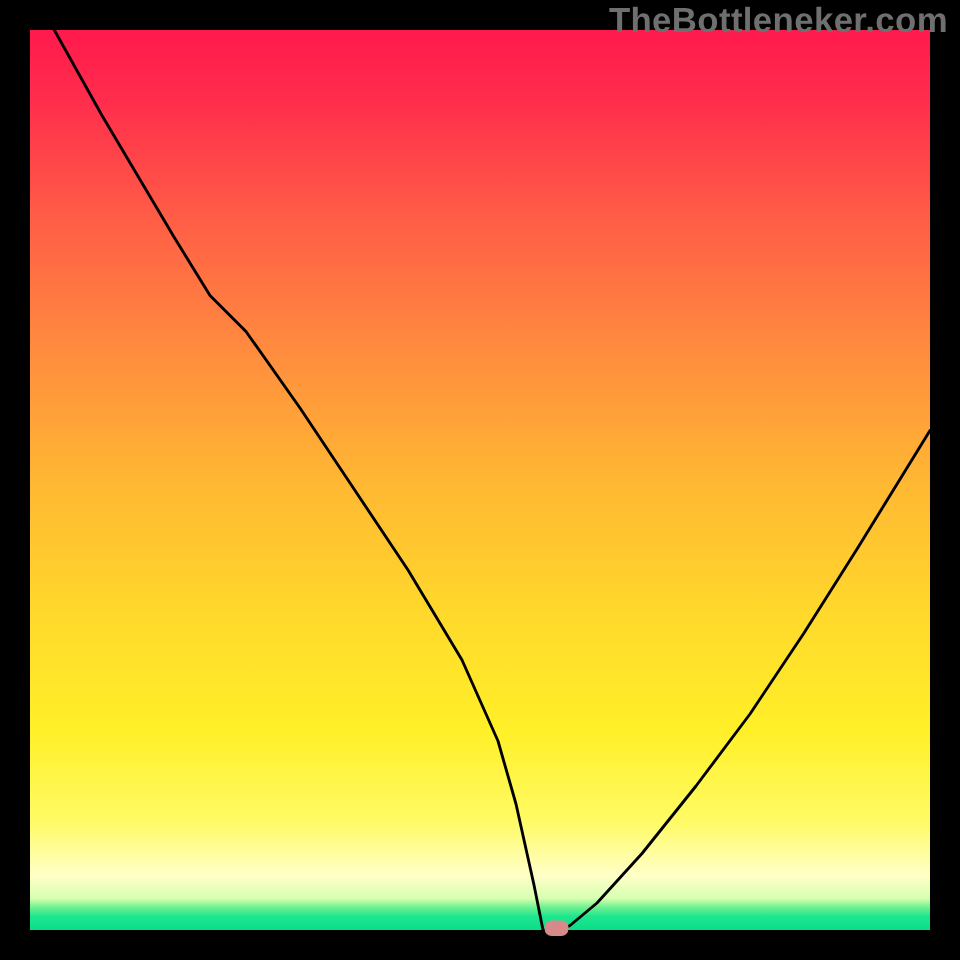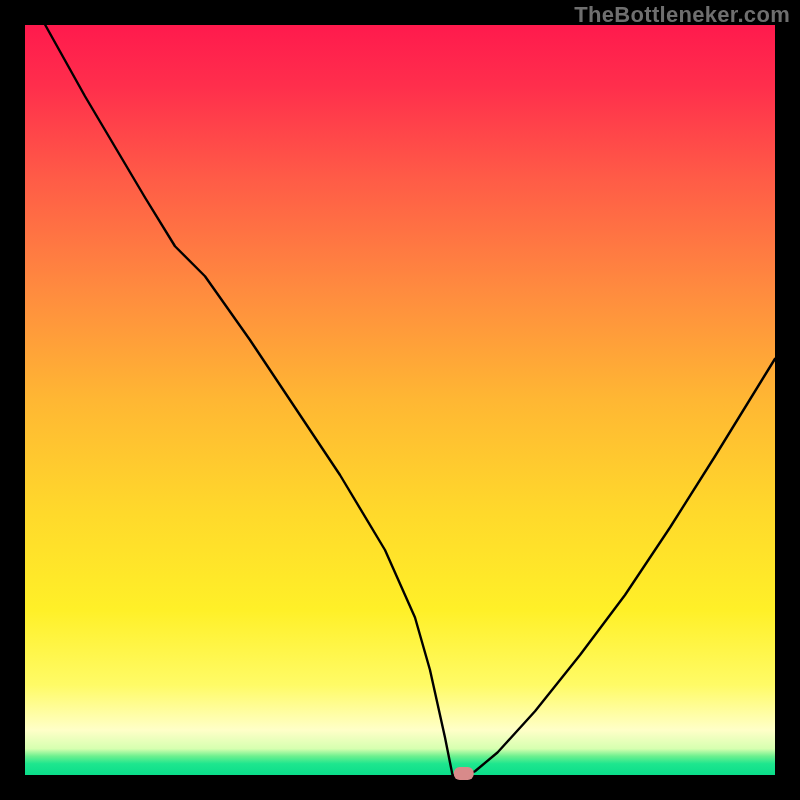--- a/index.html
+++ b/index.html
@@ -16,21 +16,21 @@
     height: 800px;
   }
   svg {
     display: block;
   }
   .watermark {
     position: absolute;
     top: 2px;
     right: 10px;
     font-family: Arial, Helvetica, sans-serif;
-    font-size: 22px;
+    font-size: 29px;
     font-weight: 600;
     color: #6f6f6f;
     letter-spacing: 0.3px;
   }
 </style>
 </head>
 <body>
 
 <div class="canvas-wrap">
 

